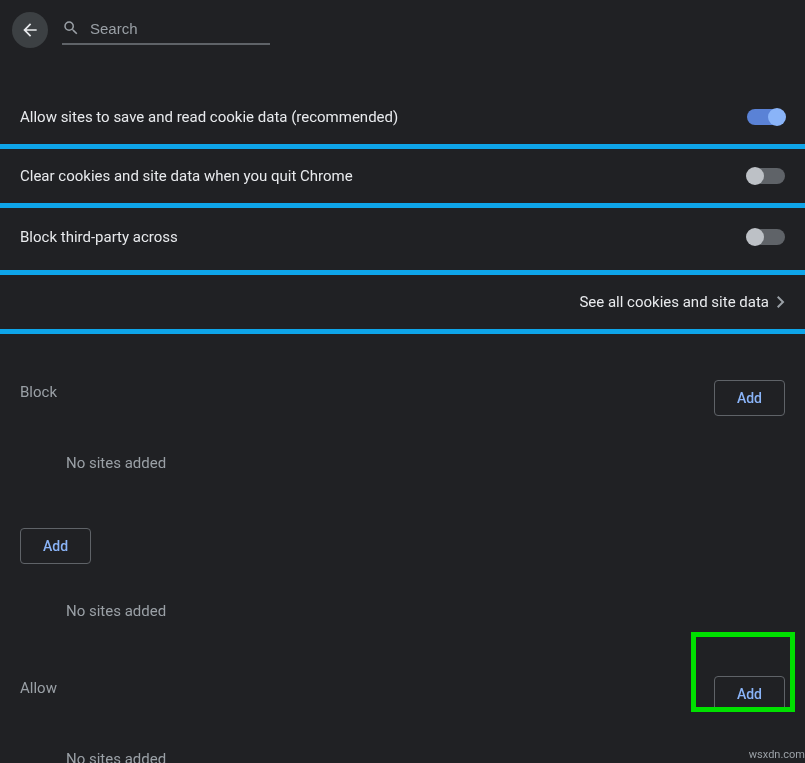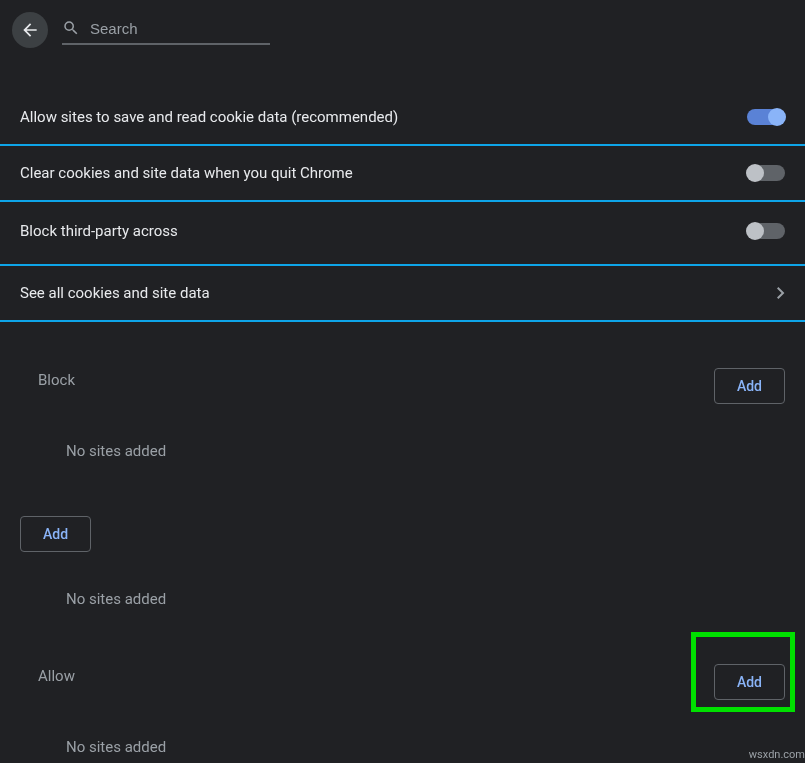--- a/index.html
+++ b/index.html
@@ -46,21 +46,21 @@
     font-size: 15px;
     width: 100%;
   }
   .search-input::placeholder { color: #9aa0a6; }
   .search-icon { flex-shrink: 0; }
 
   .row {
     display: flex;
     align-items: center;
     padding: 18px 20px;
-    border-bottom: 2px solid #0ea5e9;
+    border-bottom: 5px solid #0ea5e9;
     gap: 8px;
   }
   .row-text { flex: 1; }
   .row-label { color: #e8eaed; font-size: 15px; }
   .row-desc { color: #9aa0a6; font-size: 14px; margin-top: 6px; line-height: 1.5; }
   .row.tall { padding: 20px 20px 24px 20px; }
 
   .toggle {
     width: 38px; height: 16px;
     border-radius: 10px;
@@ -85,21 +85,20 @@
 
   .section-head {
     display: flex;
     align-items: center;
     padding: 34px 20px 0px 20px;
   }
   .section-head .sh-label {
     color: #9aa0a6;
     flex: 1;
     font-size: 15px;
-    margin-left: 18px;
   }
   .add-btn {
     border: 1px solid #5f6368;
     background: transparent;
     color: #8ab4f8;
     font-size: 14px;
     font-weight: 500;
     padding: 9px 22px;
     border-radius: 4px;
     cursor: pointer;
@@ -163,21 +162,21 @@
 
 <div class="row tall">
   <div class="row-text">
     <div class="row-label">Block third-party across</div>
   </div>
   <div class="toggle off">
       <div class="knob"></div>
     </div>
 </div>
 
-<div class="row" style="cursor:pointer;">
+<div class="row" style="cursor:pointer;text-align:right;">
   <div class="row-text">
       <div class="row-label">See all cookies and site data</div>
     </div>
   <svg class="chevron" width="8" height="12" viewBox="0 0 8 12" fill="#9aa0a6">
       <path d="M0 10.59L4.58 6 0 1.41 1.41 0l6 6-6 6z"></path>
     </svg>
 </div>
 
 <div class="section-head">
   <div class="sh-label">Block</div>

